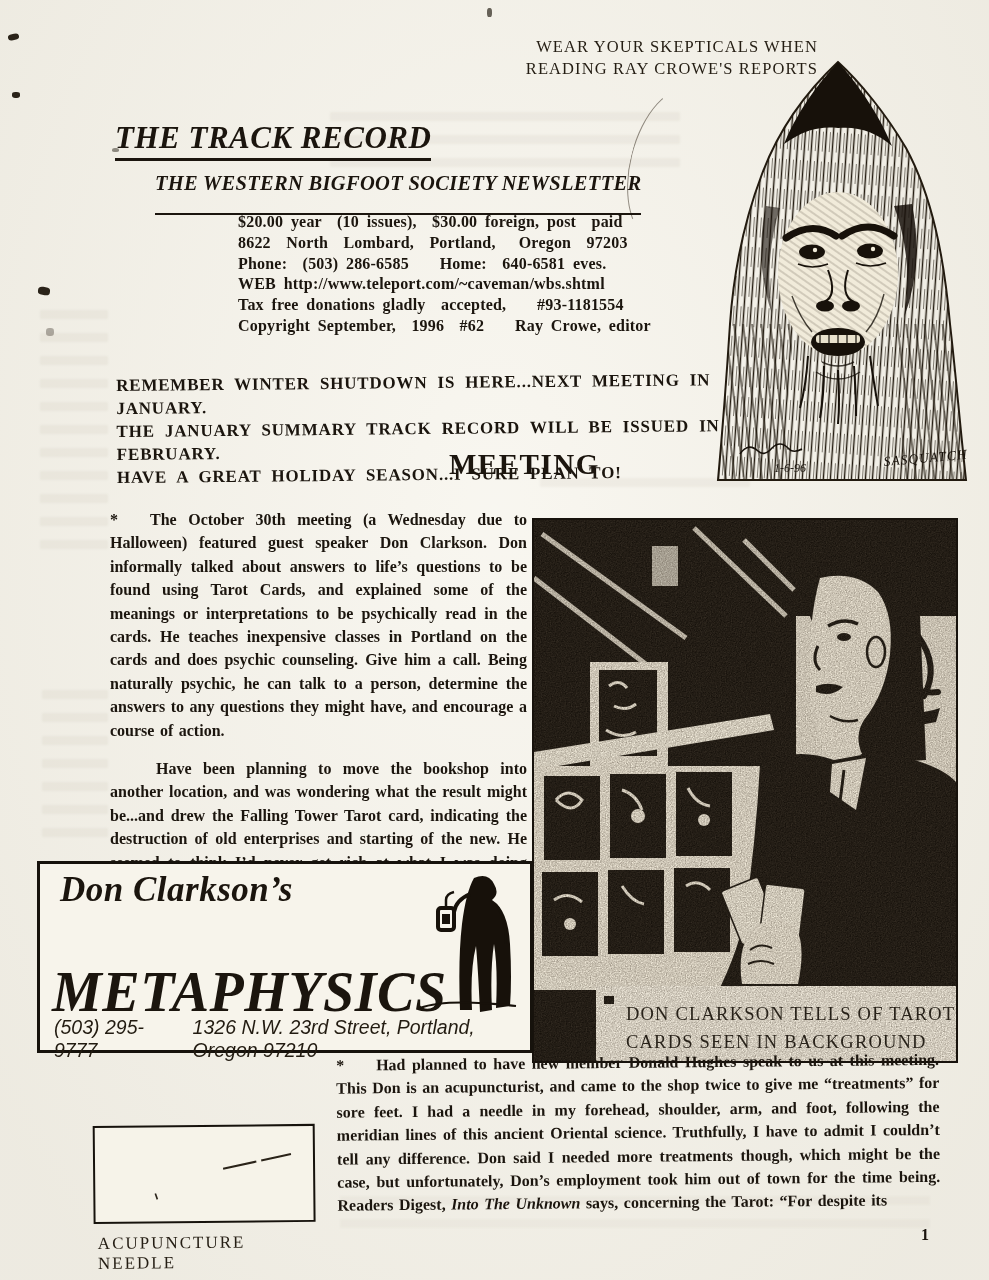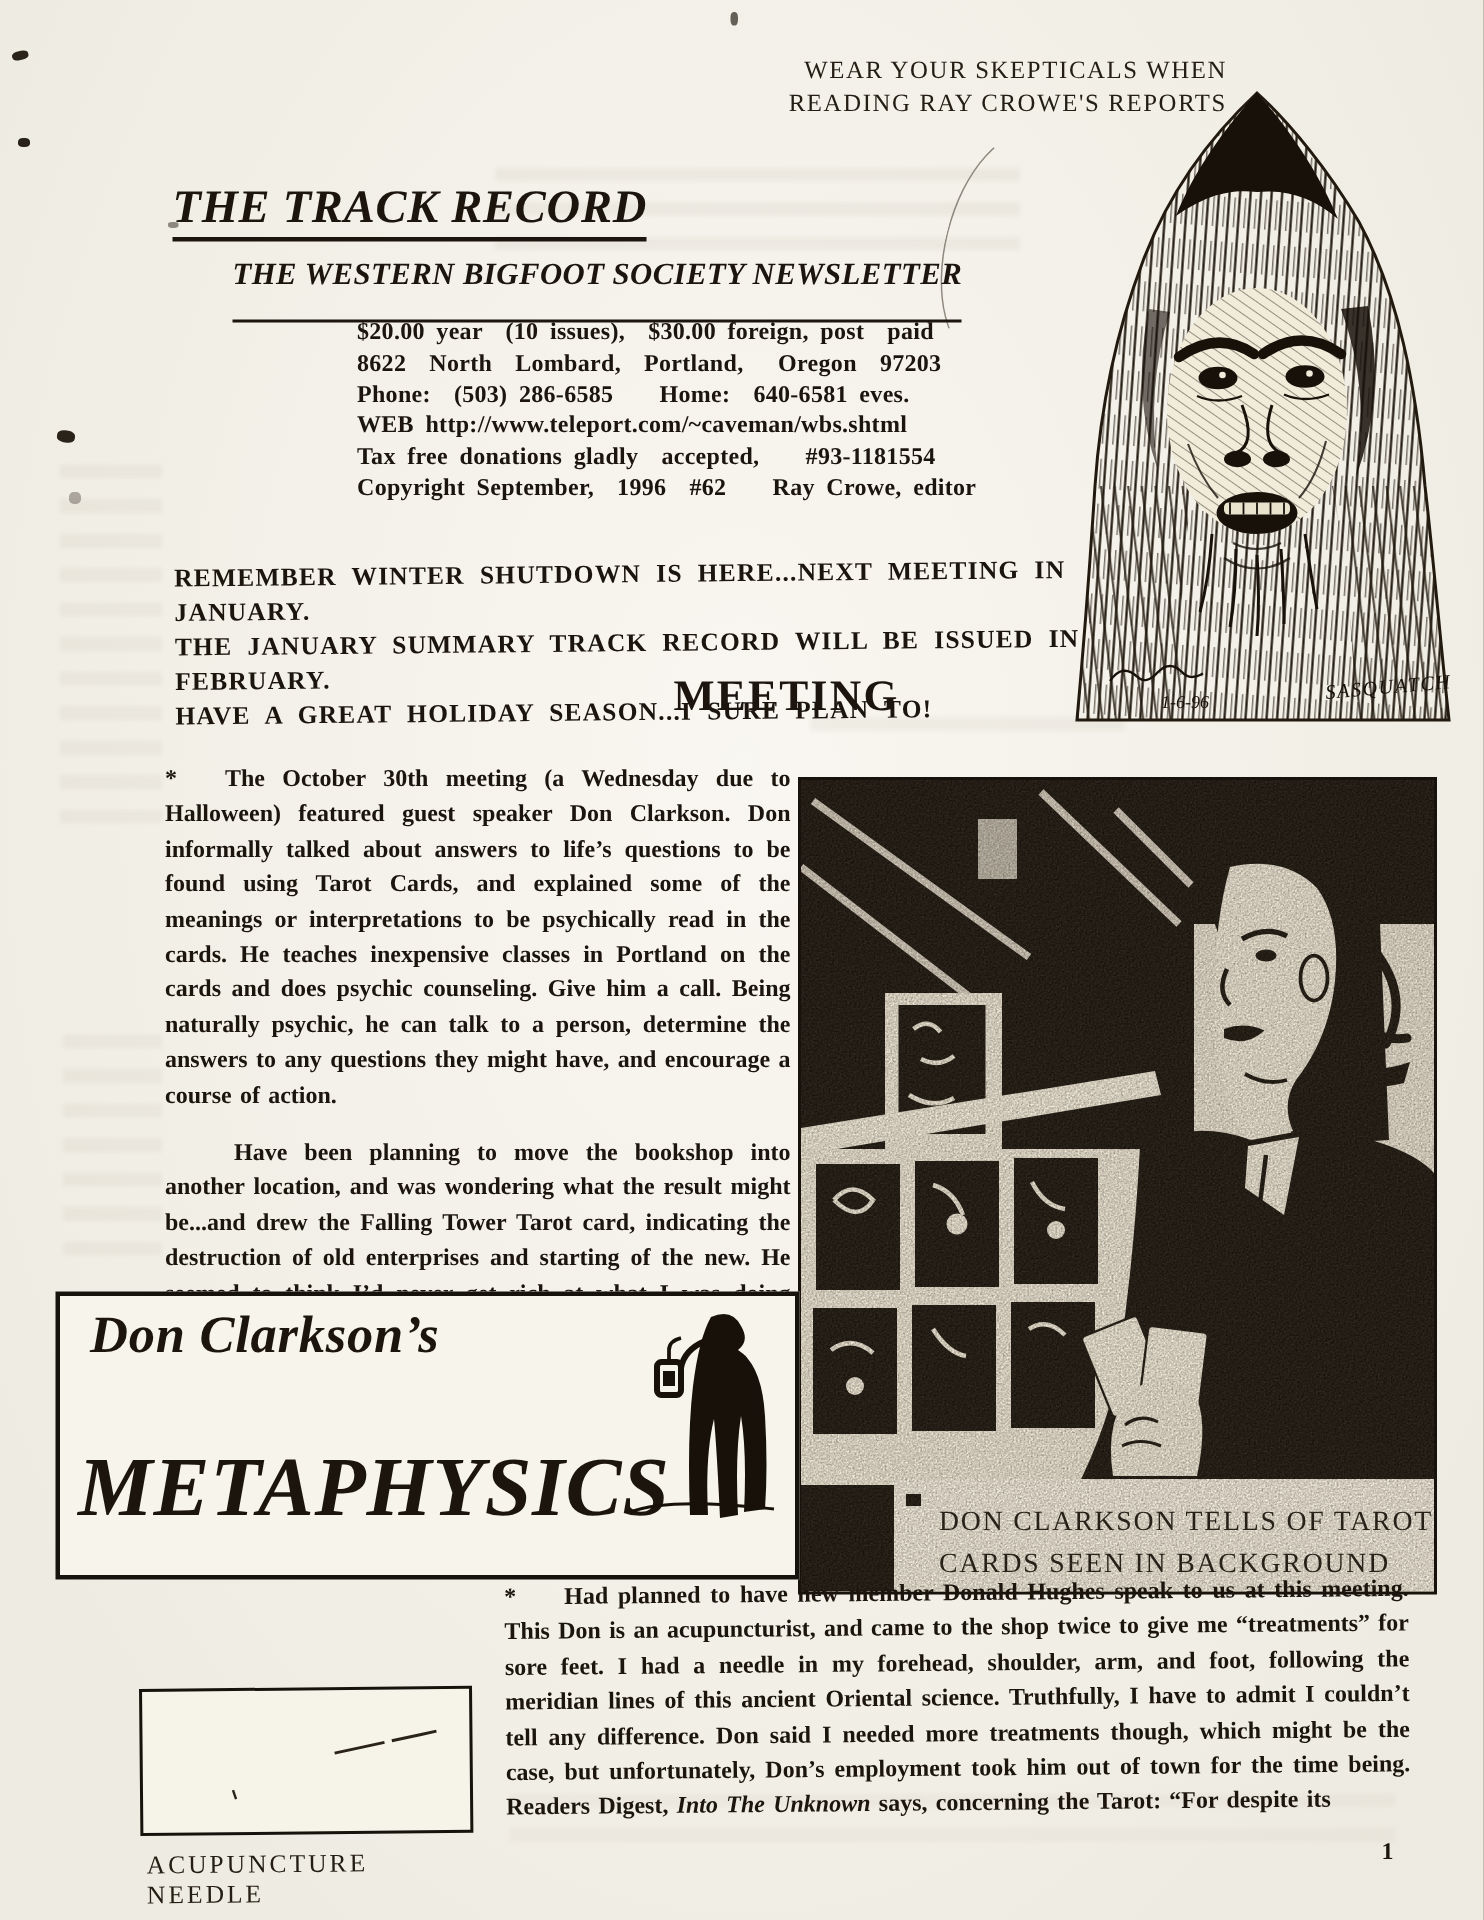--- a/index.html
+++ b/index.html
@@ -264,20 +264,24 @@
       <text x="92" y="500" font-family="Liberation Serif, serif" font-size="18.5" letter-spacing="1.2" fill="#1c1710">DON CLARKSON TELLS OF TAROT</text>
       <text x="92" y="528" font-family="Liberation Serif, serif" font-size="18.5" letter-spacing="1.2" fill="#1c1710">CARDS SEEN IN BACKGROUND</text>
 
       <rect width="422" height="541" filter="url(#grain)" opacity=".5"></rect>
     </svg>
   </div>
 
   <div class="abs ad-box">
     <div class="abs ad-owner">Don Clarkson’s</div>
     <div class="abs ad-line2">METAPHYSICS</div>
+    <div class="abs ad-contact">
+      <span>(503) 295-9777</span>
+      <span>1326 N.W. 23rd Street, Portland, Oregon  97210</span>
+    </div>
     <svg class="ad-hermit" viewBox="0 0 112 146">
 
       <path d="M62,10 q14,-6 20,6 q6,10 -2,16 q16,10 18,44 q2,34 0,62 l-14,2 q2,-40 -2,-64 q-4,26 -2,66 l-12,2 q-2,-44 -4,-66 q-6,24 -4,64 l-12,0 q-2,-52 2,-86 q4,-32 12,-46 Z" fill="#17110a"></path>
       <path d="M58,26 q-14,6 -16,18" stroke="#17110a" stroke-width="4" fill="none"></path>
       <rect x="26" y="40" width="16" height="22" rx="3" fill="none" stroke="#17110a" stroke-width="4"></rect>
       <rect x="30" y="46" width="8" height="10" fill="#17110a"></rect>
       <path d="M34,40 V32 q0,-6 8,-8" stroke="#17110a" stroke-width="2.5" fill="none"></path>
       <path d="M8,140 q26,-10 96,-2" stroke="#17110a" stroke-width="2" fill="none"></path>
       <path d="M84,36 q10,14 10,40" stroke="#17110a" stroke-width="2" fill="none" opacity=".7"></path>
     </svg>

